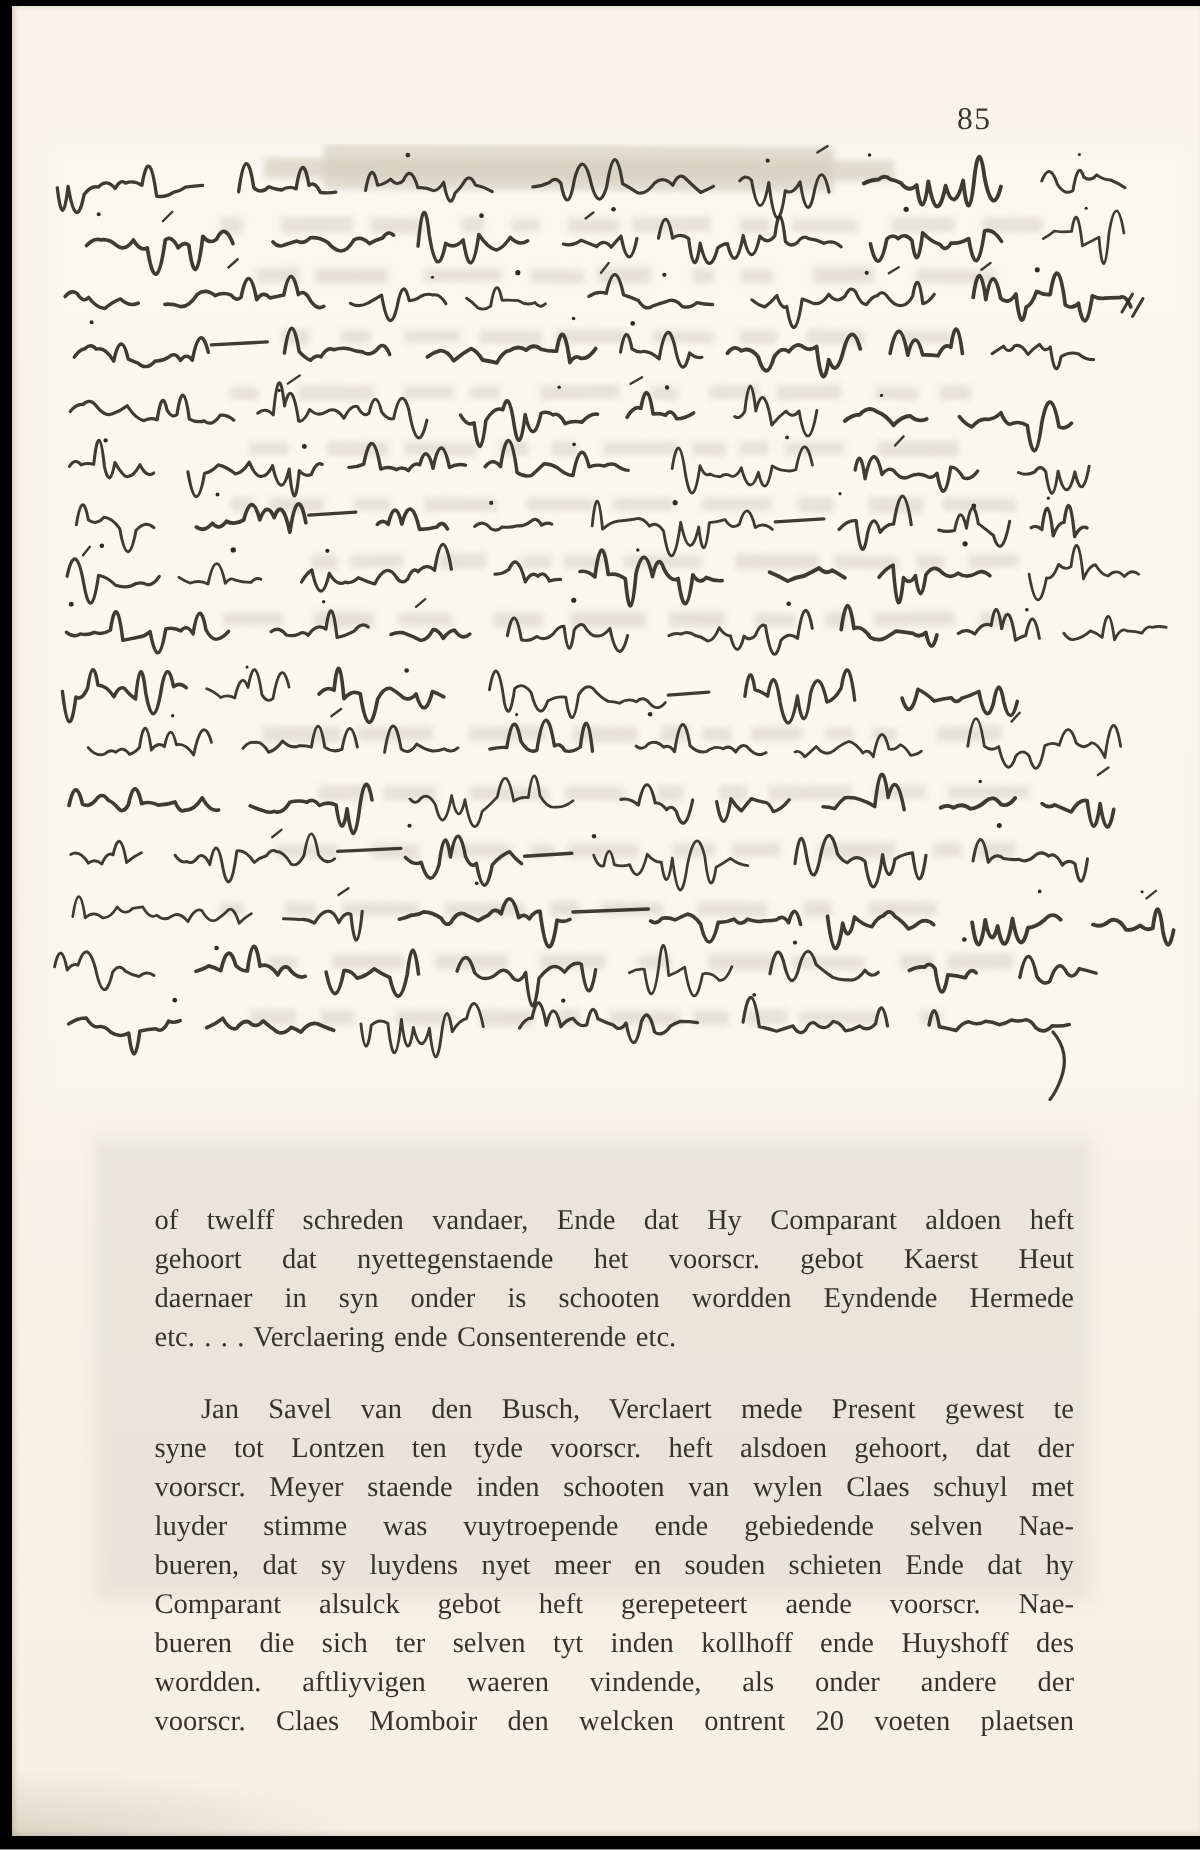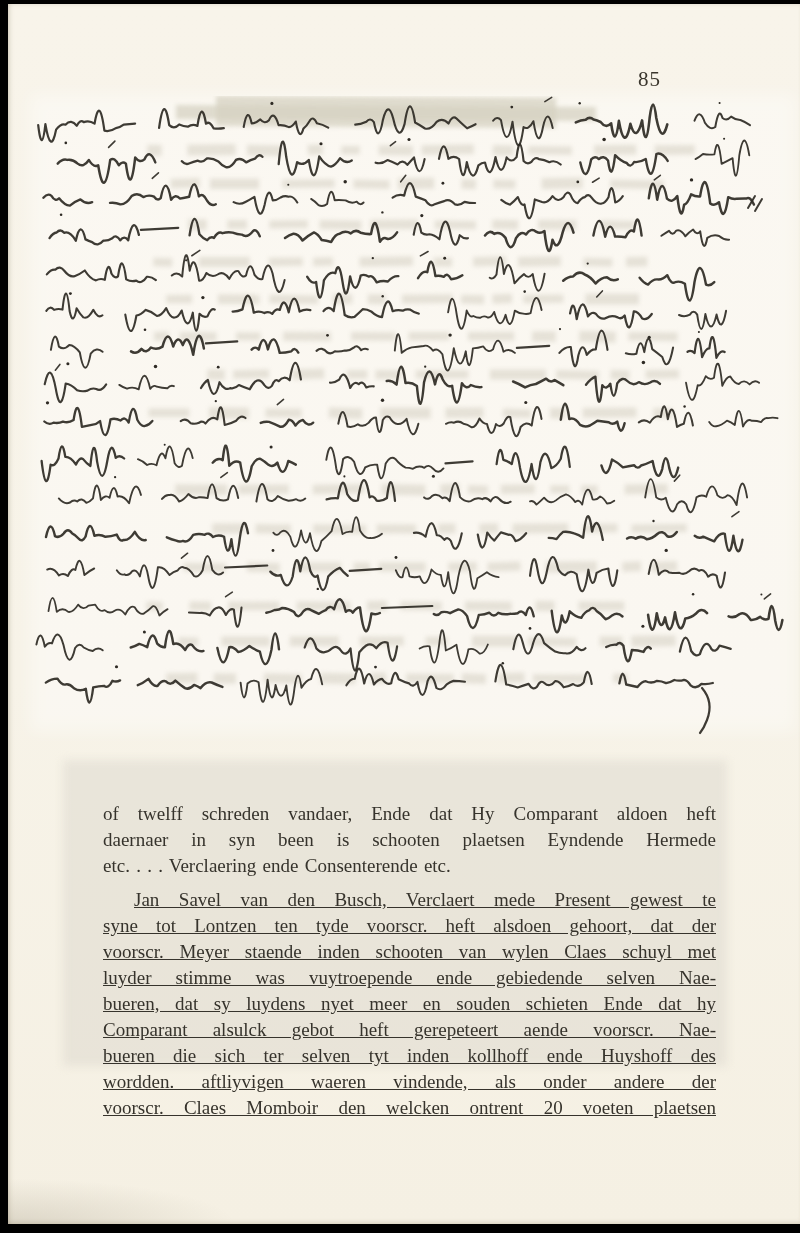--- a/index.html
+++ b/index.html
@@ -36,21 +36,21 @@
   .caption{
     position:absolute;left:95px;top:732px;width:613px;
     text-align:center;font-weight:bold;font-size:15.5px;
     letter-spacing:.3px;color:#2f2c25;
   }
   .bodytext{
     position:absolute;left:95px;top:797px;width:613px;
     font-size:19px;line-height:26px;color:#36332c;
   }
   .para{margin:0;}
-  .para + .para{margin-top:8px;text-decoration:underline;}
+  .para + .para{margin-top:22px;}
   .tline{
     text-align:justify;text-align-last:justify;
     word-spacing:1.5px;white-space:normal;
   }
   .tline.last{text-align-last:left;}
   .tline.indent{text-indent:31px;}
 </style>
 </head>
 <body>
 
@@ -400,21 +400,22 @@
           <circle cx="476.8" cy="567.2" r="1.27" fill="#2e2a24" stroke="none"></circle>
           <path d="M593.4 587.4 Q596.8 567.6 600.2 588.5 Q605.8 589.6 611.5 591.0 Q615.6 585.6 619.8 585.2 Q625.4 588.0 631.1 584.8 Q635.6 584.9 640.1 587.1 Q644.2 586.5 648.3 584.0 Q653.2 585.5 658.1 583.8 Q661.4 584.1 664.6 589.3 Q670.0 593.8 675.5 587.8 Q681.1 588.6 686.8 587.0" stroke-width="2.33"></path>
           <line x1="722" y1="112" x2="729" y2="100" stroke-width="2"></line>
           <line x1="729" y1="115" x2="736" y2="103" stroke-width="2"></line>
           <path d="M676 592 Q688 606 681 624 Q678 632 674 637" stroke-width="2.2"></path>
         </g>
       </svg>
     <div class="bodytext">
         <div class="para">
           <div class="tline">of twelff schreden vandaer, Ende dat Hy Comparant aldoen heft</div>
-          <div class="tline">daernaer in syn been is schooten plaetsen Eyndende Hermede</div>
+          <div class="tline">gehoort dat nyettegenstaende het voorscr. gebot Kaerst Heut</div>
+          <div class="tline">daernaer in syn onder is schooten wordden Eyndende Hermede</div>
           <div class="tline last">etc. . . . Verclaering ende Consenterende etc.</div>
         </div>
         <div class="para">
           <div class="tline indent">Jan Savel van den Busch, Verclaert mede Present gewest te</div>
           <div class="tline">syne tot Lontzen ten tyde voorscr. heft alsdoen gehoort, dat der</div>
           <div class="tline">voorscr. Meyer staende inden schooten van wylen Claes schuyl met</div>
           <div class="tline">luyder stimme was vuytroepende ende gebiedende selven Nae-</div>
           <div class="tline">bueren, dat sy luydens nyet meer en souden schieten Ende dat hy</div>
           <div class="tline">Comparant alsulck gebot heft gerepeteert aende voorscr. Nae-</div>
           <div class="tline">bueren die sich ter selven tyt inden kollhoff ende Huyshoff des</div>

